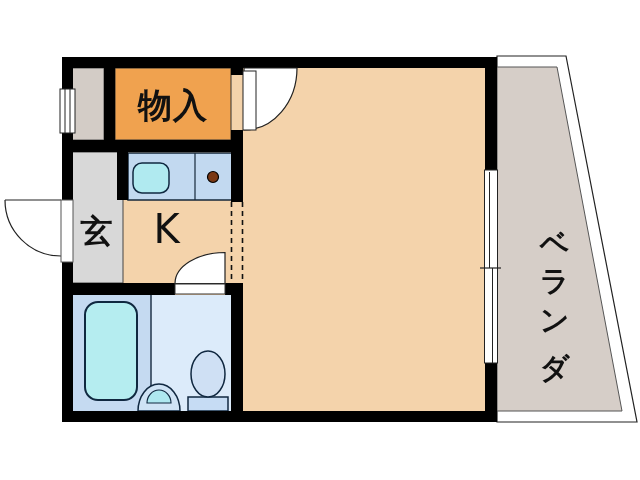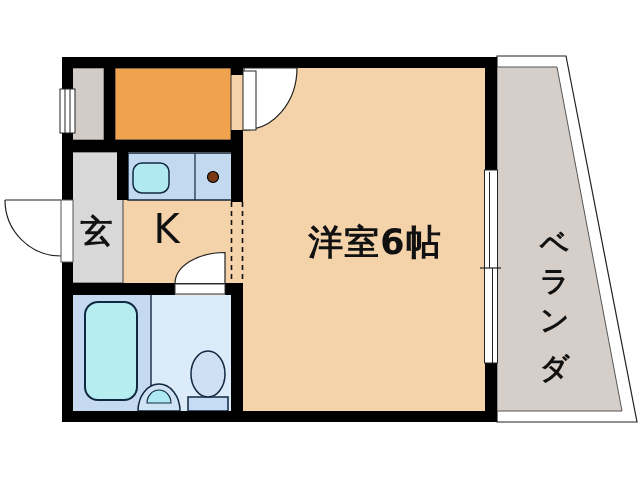--- a/index.html
+++ b/index.html
@@ -94,17 +94,17 @@
       <line x1="492.5" y1="268" x2="492.5" y2="363" stroke="#222222" stroke-width="1"></line>
       <line x1="480" y1="268" x2="501" y2="268" stroke="#222222" stroke-width="1.2"></line>
     </g>
 
     <g stroke="#111111" stroke-width="1.6" stroke-dasharray="5 4">
       <line x1="231.5" y1="202" x2="231.5" y2="283"></line>
       <line x1="242.5" y1="202" x2="242.5" y2="283"></line>
     </g>
   </svg>
 
+  <div class="room-label label-storage">物入</div>
   <div class="room-label label-entry">玄</div>
   <div class="room-label label-kitchen">K</div>
-  <div class="room-label label-mainroom">洋室6帖</div>
   <div class="room-label label-veranda">ベランダ</div>
 </div>
 
 </body></html>

